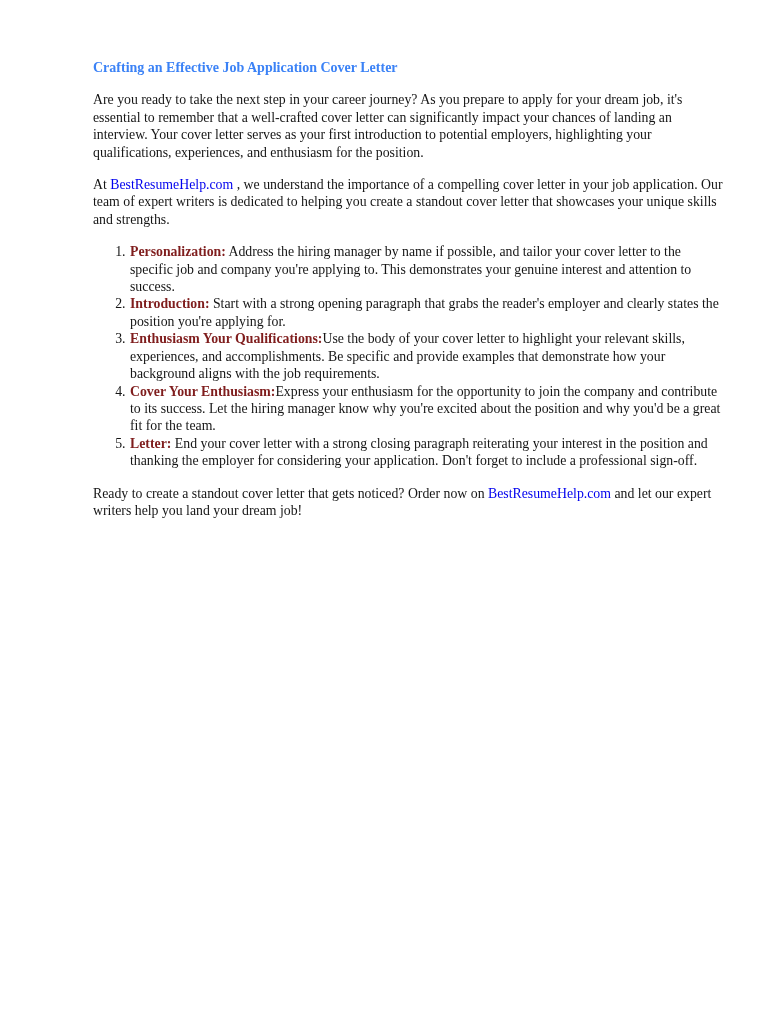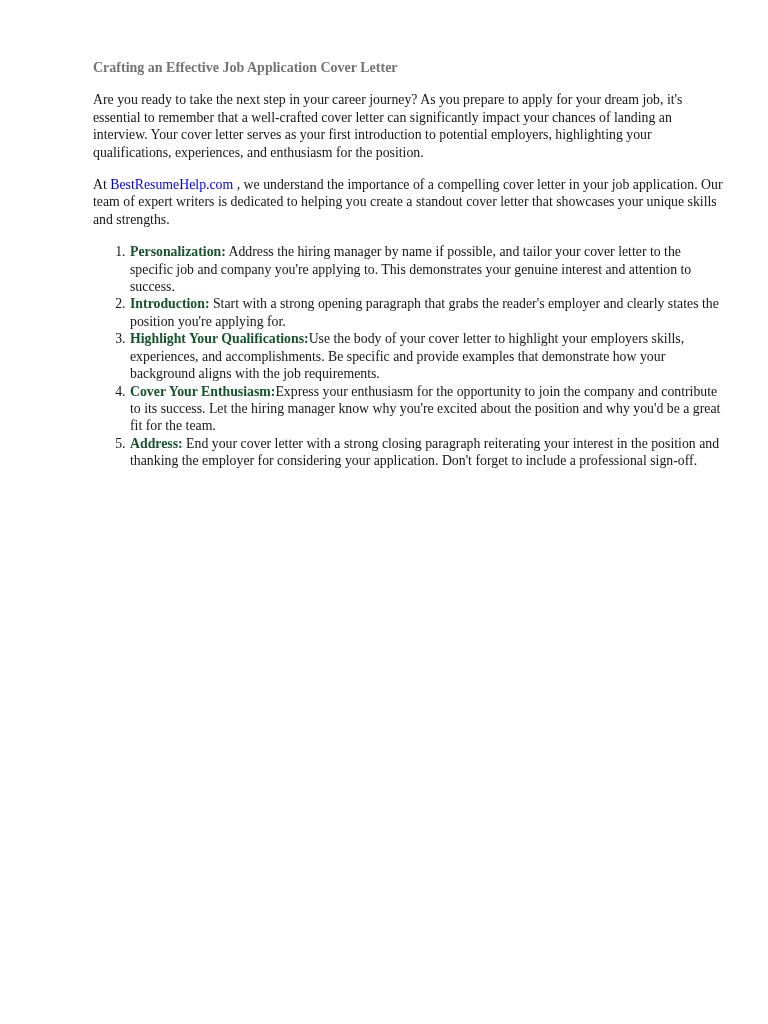--- a/index.html
+++ b/index.html
@@ -23,36 +23,36 @@
     font-size: 13.8px;
     line-height: 17.4px;
     color: #151515;
     text-align: left;
   }
   h1.doc-title {
     font-size: 14px;
     font-weight: bold;
     margin: 0 0 15px 0;
     line-height: 17.4px;
-    color: #737373;
+    color: #3b82f6;
   }
   p {
     margin: 12px 0 15px 0;
   }
   ol.key-list {
     margin: 0 0 15px 0;
     padding-left: 36px;
   }
   ol.key-list li {
     margin: 0;
     padding-left: 1px;
   }
   b.run-label {
     font-weight: bold;
-    color: #14532d;
+    color: #7f1d1d;
   }
   a.link {
     font-weight: normal;
     text-decoration: none;
     cursor: pointer;
   }
 </style>
 </head>
 <body>
 
@@ -62,21 +62,22 @@
     <h1 class="doc-title">Crafting an Effective Job Application Cover Letter</h1>
 
     <p>Are you ready to take the next step in your career journey? As you prepare to apply for your dream job, it's essential to remember that a well-crafted cover letter can significantly impact your chances of landing an interview. Your cover letter serves as your first introduction to potential employers, highlighting your qualifications, experiences, and enthusiasm for the position.</p>
 
     <p><span>At </span><a class="link" style="color: rgb(0, 0, 238);">BestResumeHelp.com</a><span> , we understand the importance of a compelling cover letter in your job application. Our team of expert writers is dedicated to helping you create a standout cover letter that showcases your unique skills and strengths.</span></p>
 
 
     <ol class="key-list">
       <li><b class="run-label">Personalization:</b><span> Address the hiring manager by name if possible, and tailor your cover letter to the specific job and company you're applying to. This demonstrates your genuine interest and attention to success.</span></li>
       <li><b class="run-label">Introduction:</b><span> Start with a strong opening paragraph that grabs the reader's employer and clearly states the position you're applying for.</span></li>
-      <li><b class="run-label">Highlight Your Qualifications:</b><span>Use the body of your cover letter to highlight your employers skills, experiences, and accomplishments. Be specific and provide examples that demonstrate how your background aligns with the job requirements.</span></li>
+      <li><b class="run-label">Enthusiasm Your Qualifications:</b><span>Use the body of your cover letter to highlight your relevant skills, experiences, and accomplishments. Be specific and provide examples that demonstrate how your background aligns with the job requirements.</span></li>
       <li><b class="run-label">Cover Your Enthusiasm:</b><span>Express your enthusiasm for the opportunity to join the company and contribute to its success. Let the hiring manager know why you're excited about the position and why you'd be a great fit for the team.</span></li>
-      <li><b class="run-label">Address:</b><span> End your cover letter with a strong closing paragraph reiterating your interest in the position and thanking the employer for considering your application. Don't forget to include a professional sign-off.</span></li>
+      <li><b class="run-label">Letter:</b><span> End your cover letter with a strong closing paragraph reiterating your interest in the position and thanking the employer for considering your application. Don't forget to include a professional sign-off.</span></li>
     </ol>
 
 
+    <p><span>Ready to create a standout cover letter that gets noticed? Order now on </span><a class="link" style="color: rgb(0, 0, 238);">BestResumeHelp.com</a><span> and let our expert writers help you land your dream job!</span></p>
 
   </div>
 </div>
 
 </body></html>

